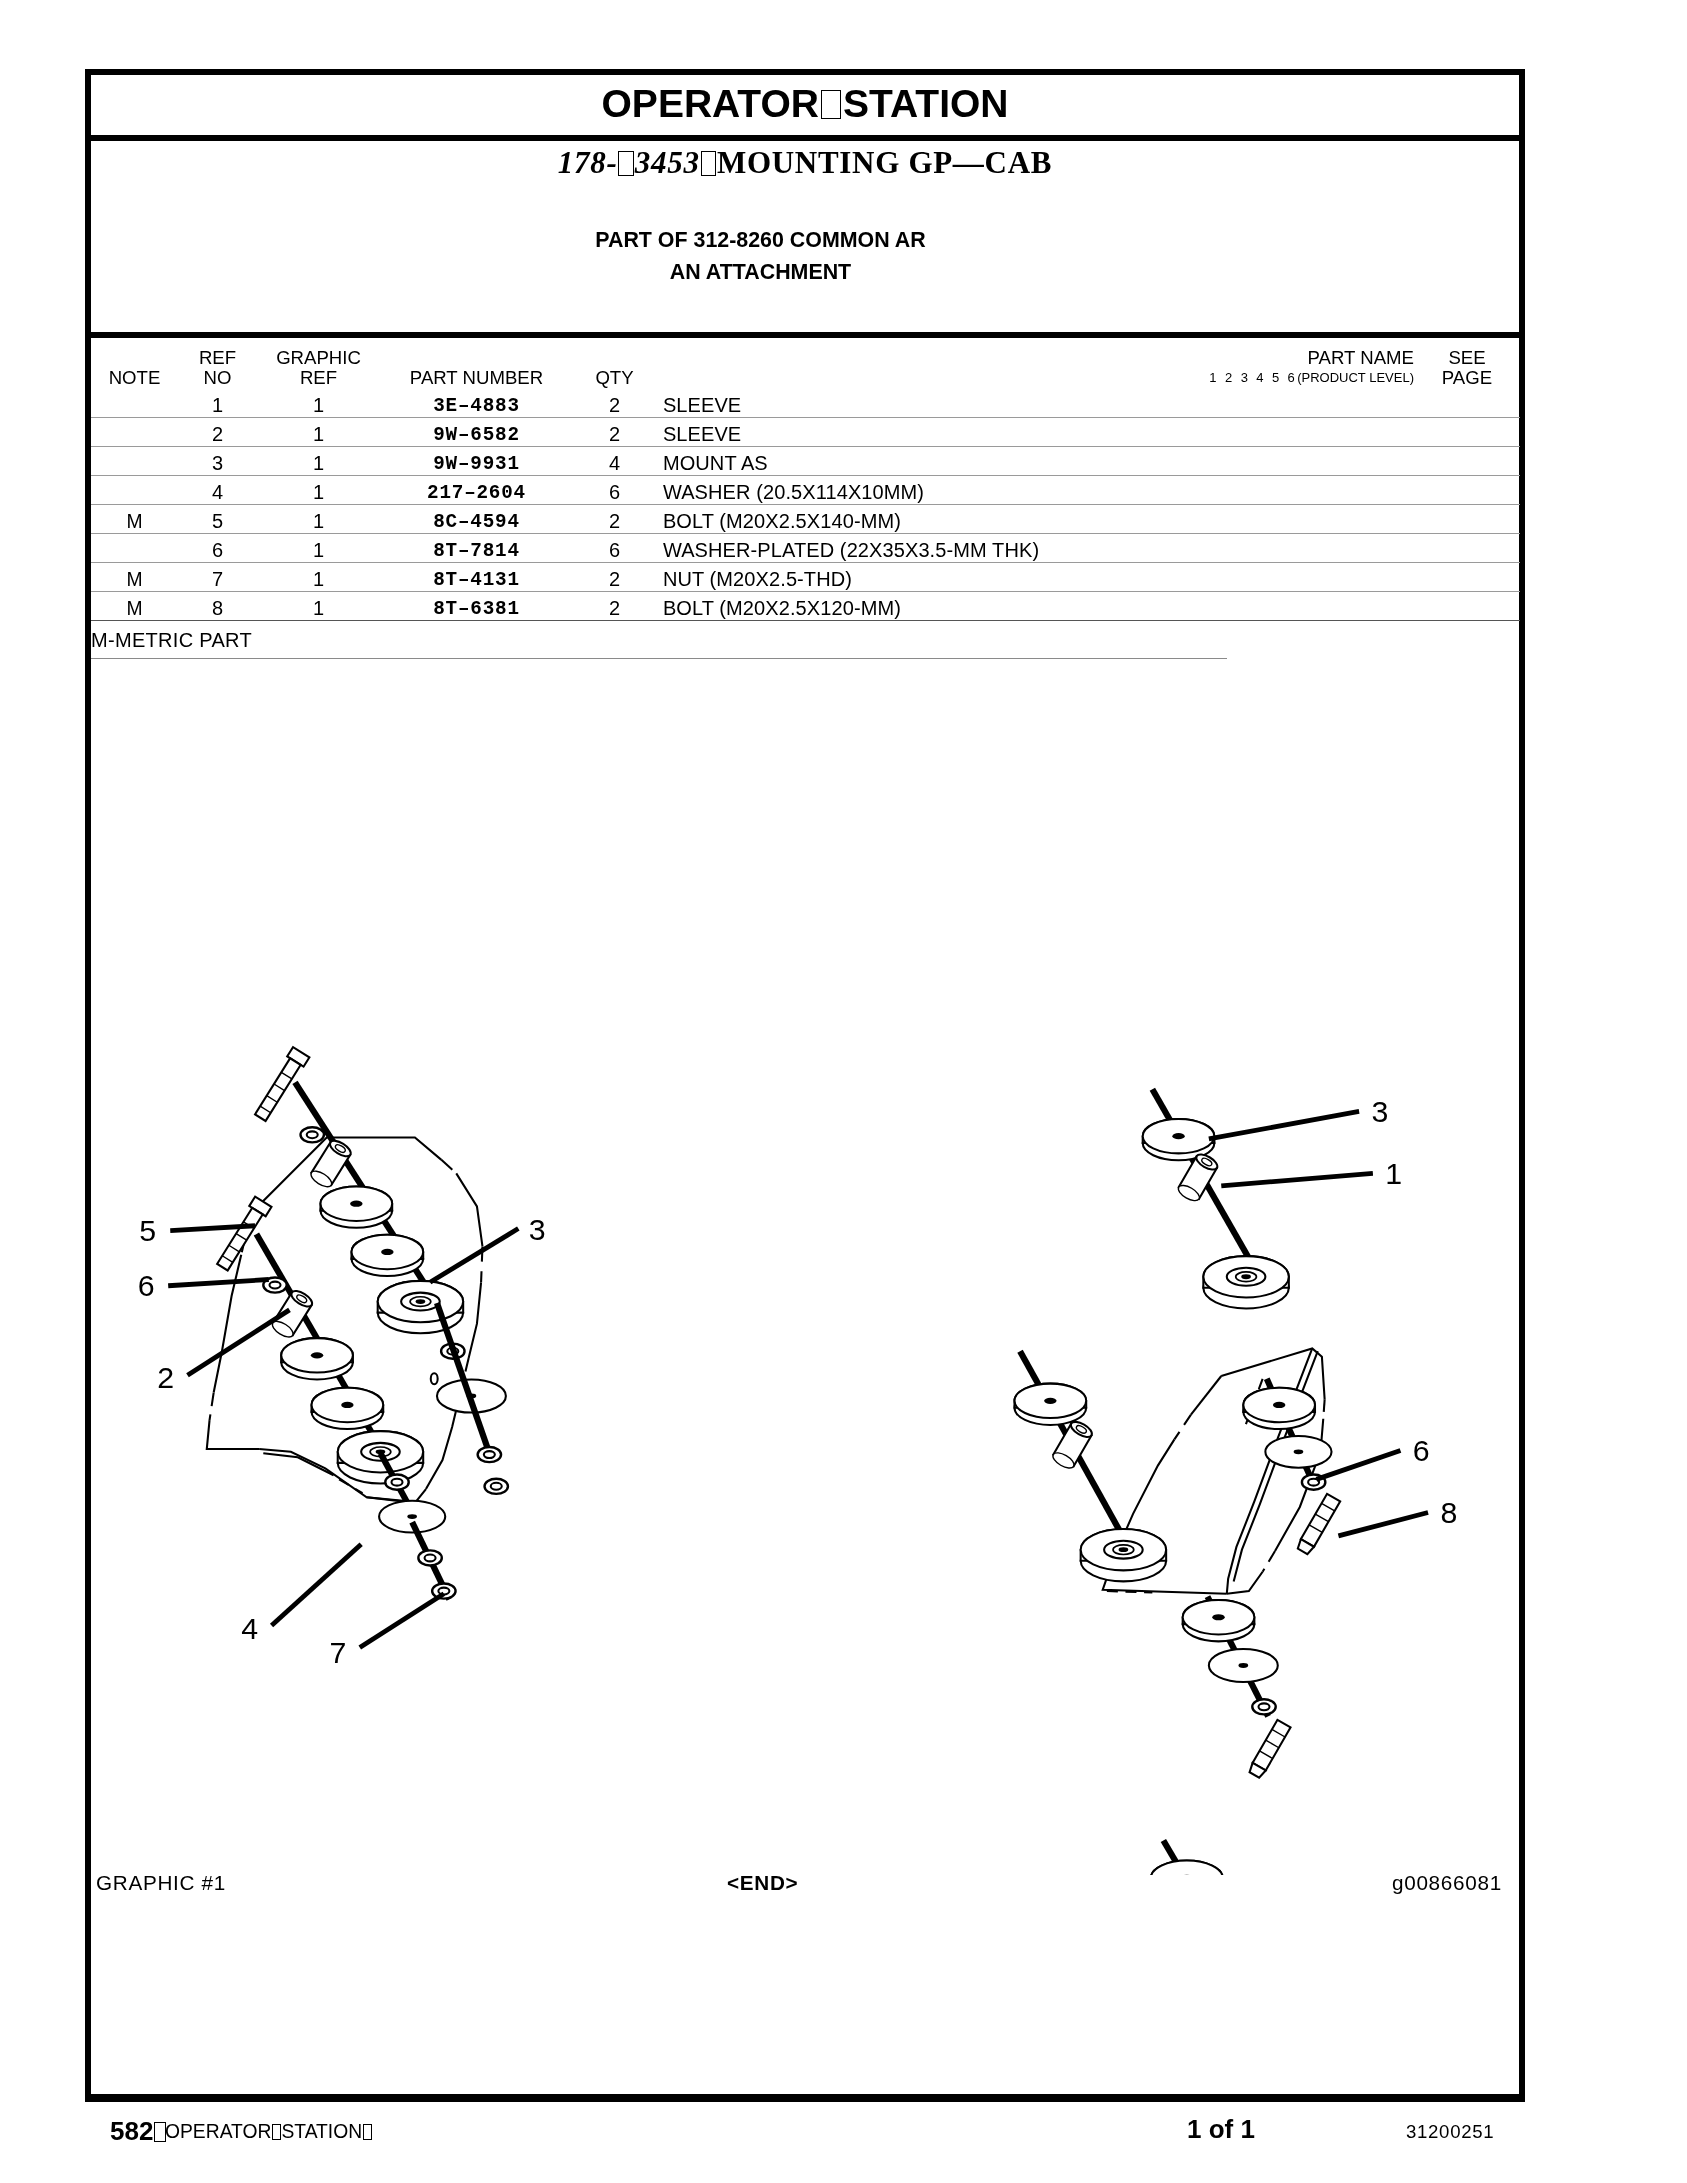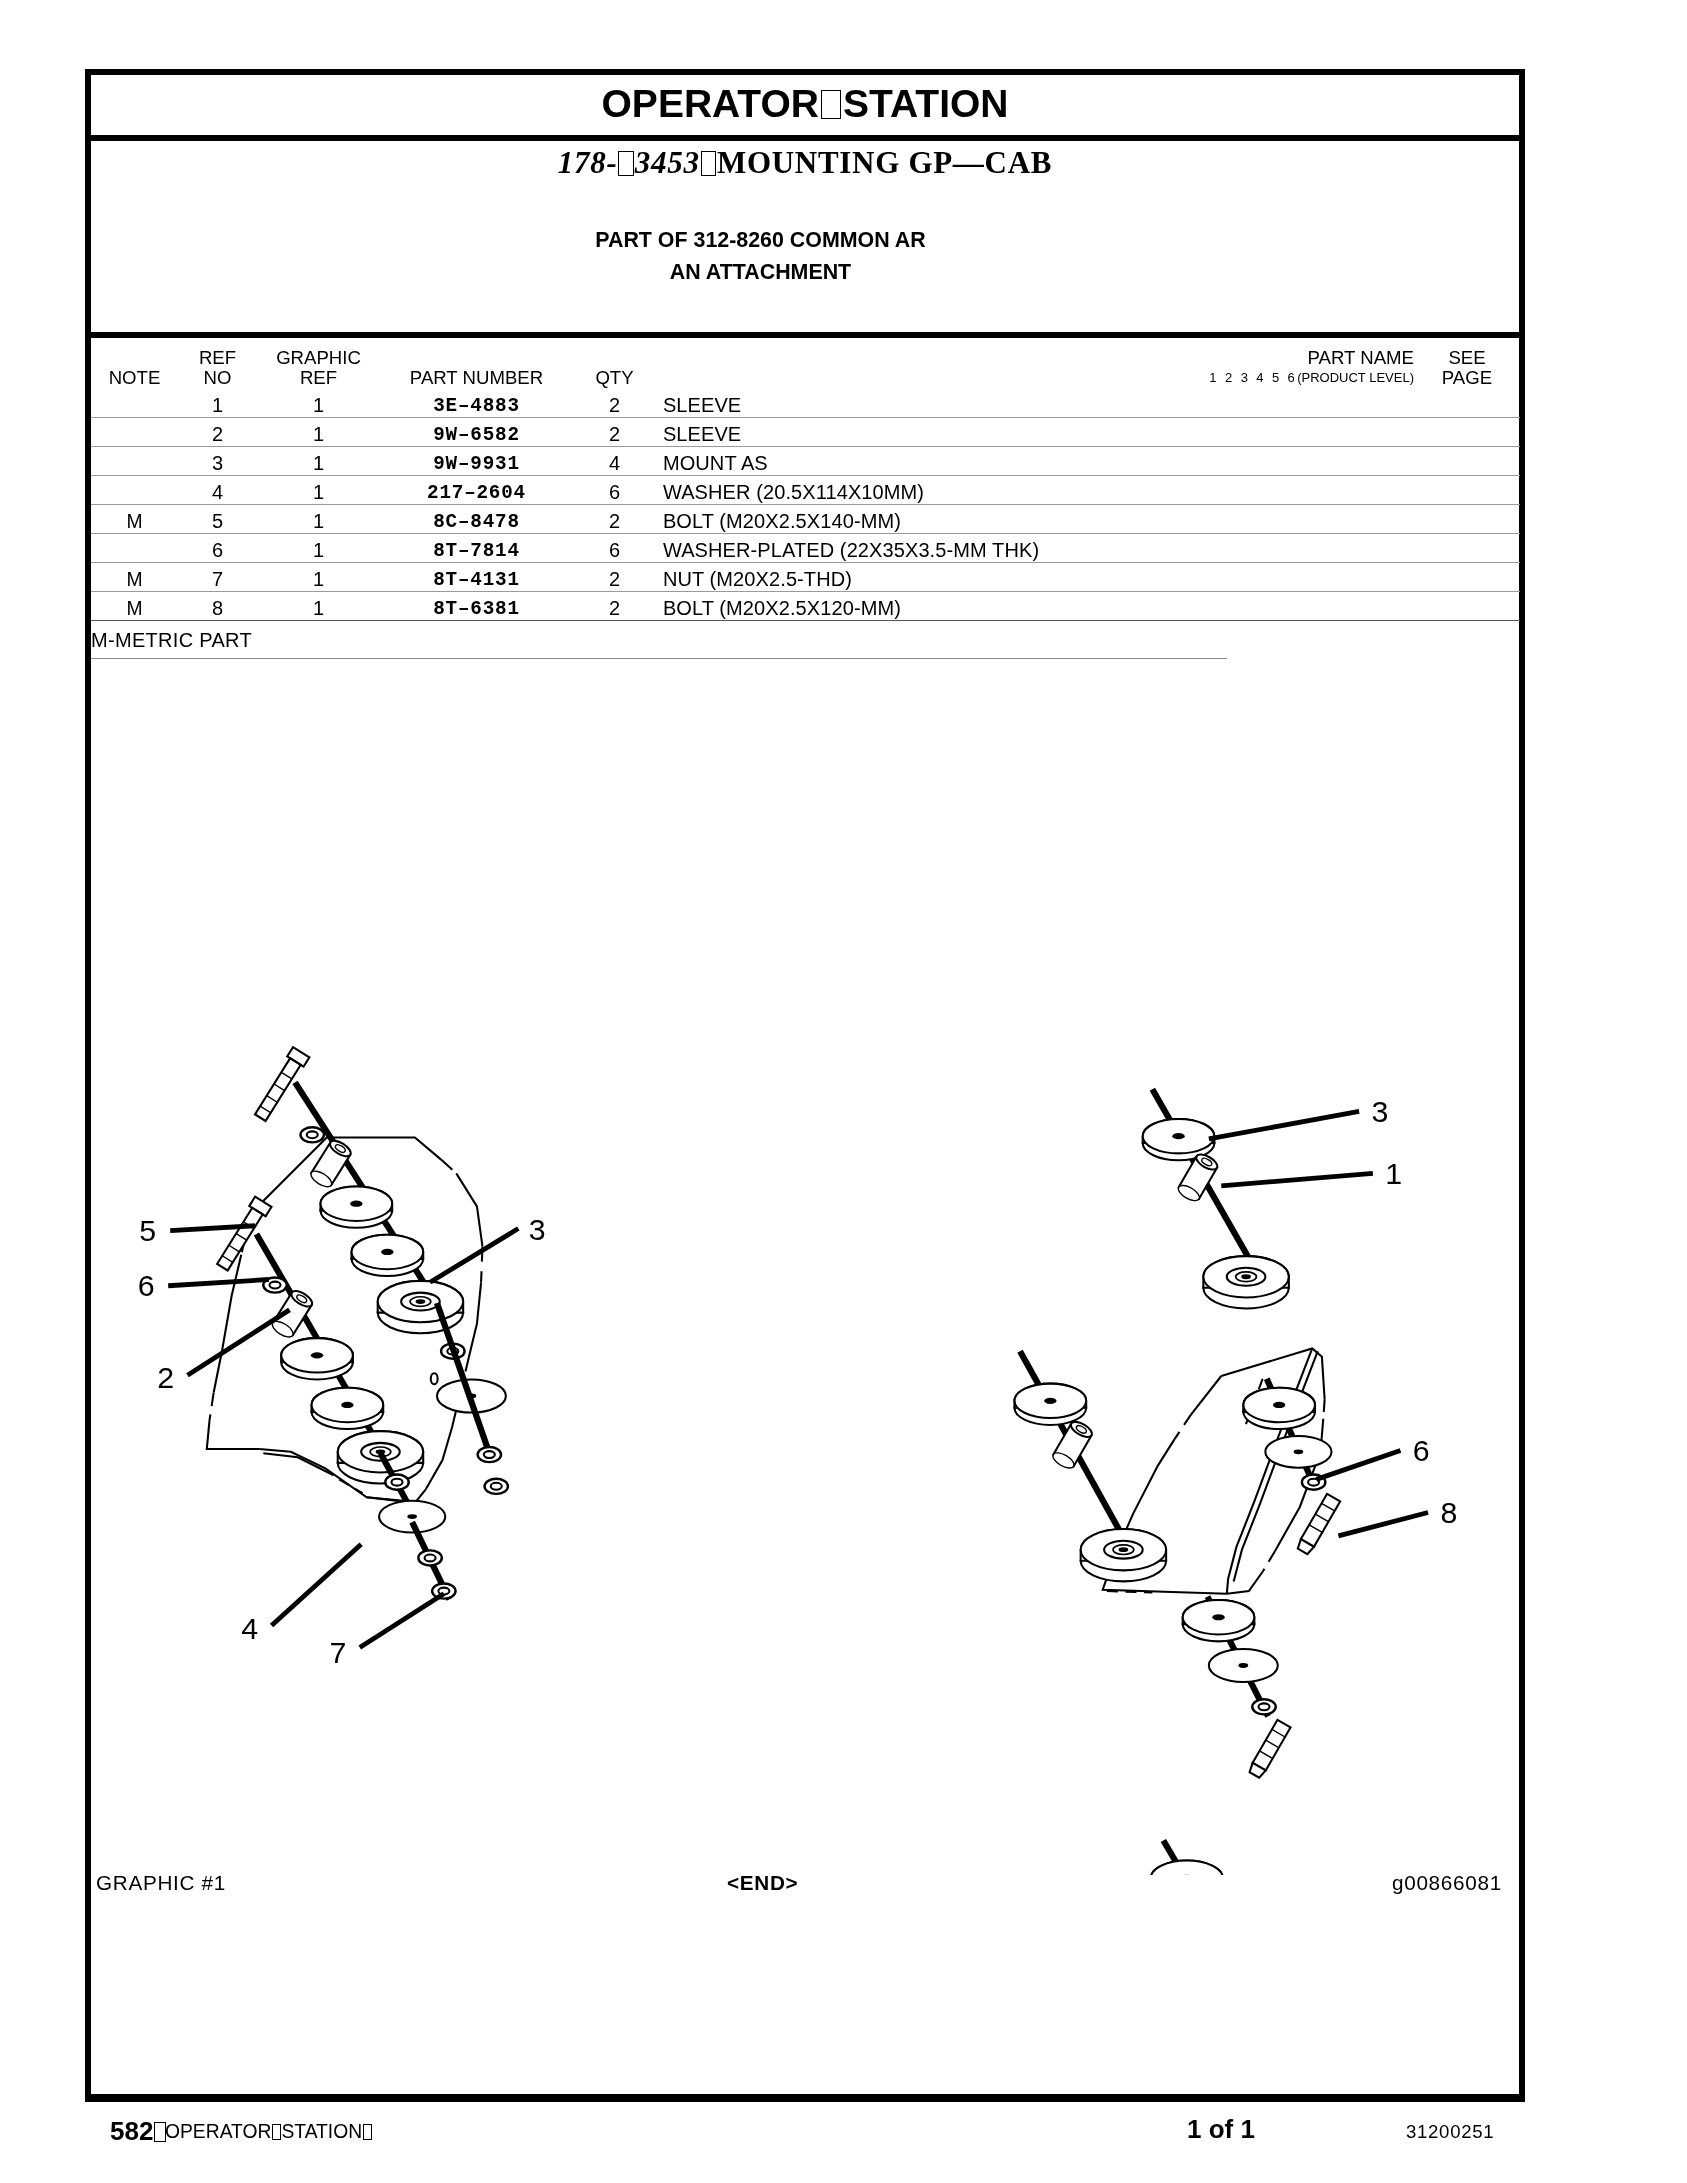--- a/index.html
+++ b/index.html
@@ -345,21 +345,21 @@
         <td class="c-gref">1</td>
         <td class="c-pn">217–2604</td>
         <td class="c-qty">6</td>
         <td class="c-name">WASHER (20.5X114X10MM)</td>
         <td class="c-page"></td>
       </tr>
       <tr class="row">
         <td class="c-note">M</td>
         <td class="c-ref">5</td>
         <td class="c-gref">1</td>
-        <td class="c-pn">8C–8478</td>
+        <td class="c-pn">8C–4594</td>
         <td class="c-qty">2</td>
         <td class="c-name">BOLT (M20X2.5X140-MM)</td>
         <td class="c-page"></td>
       </tr>
       <tr class="row">
         <td class="c-note"></td>
         <td class="c-ref">6</td>
         <td class="c-gref">1</td>
         <td class="c-pn">8T–7814</td>
         <td class="c-qty">6</td>

